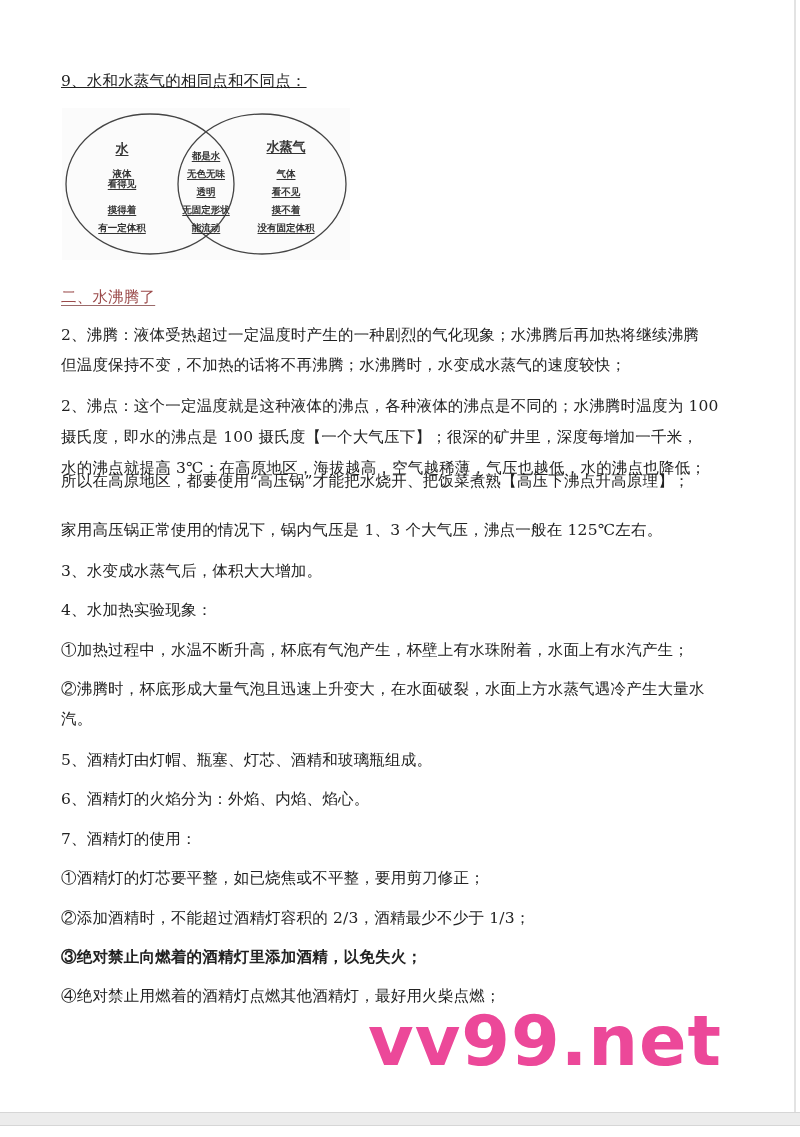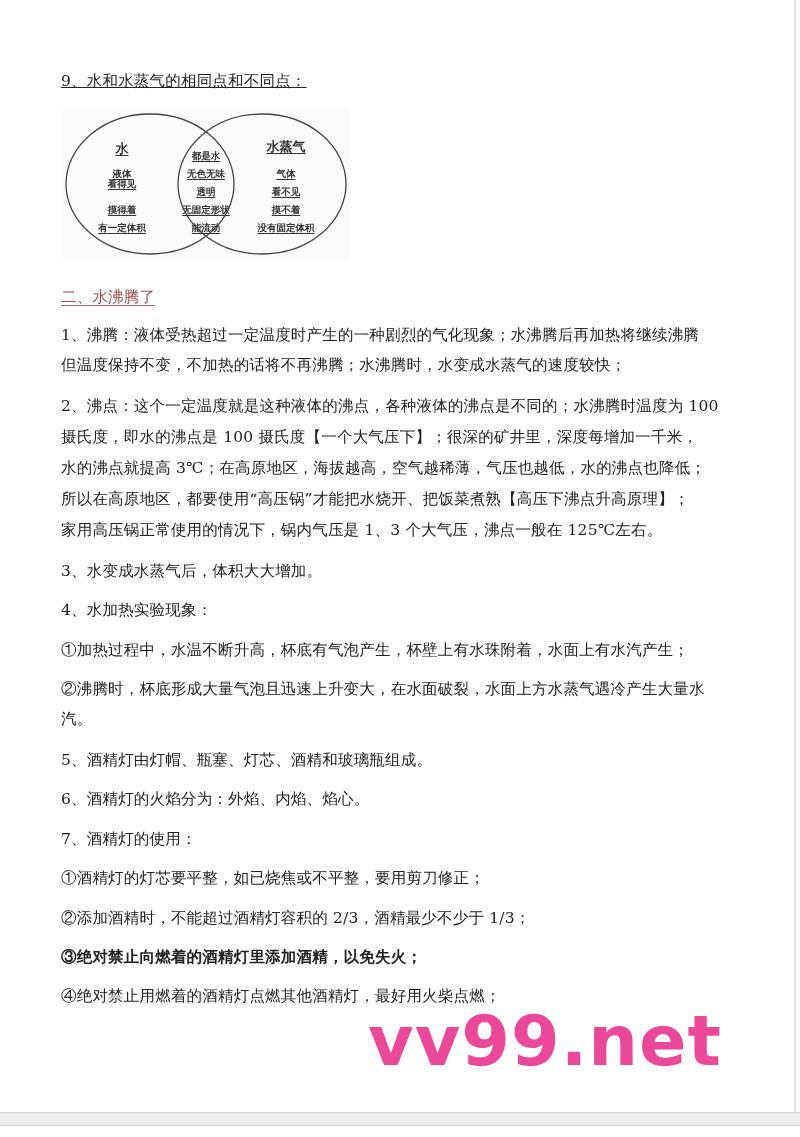--- a/index.html
+++ b/index.html
@@ -44,27 +44,27 @@
 
   <div class="venn-label venn-title" style="left:224px; top:30px;">水蒸气</div>
   <div class="venn-label" style="left:224px; top:60px;">气体</div>
   <div class="venn-label" style="left:224px; top:78px;">看不见</div>
   <div class="venn-label" style="left:224px; top:96px;">摸不着</div>
   <div class="venn-label" style="left:224px; top:114px;font-family:Liberation Serif, serif;">没有固定体积</div>
 </div>
 
 <div class="line heading" style="top:287px;">二、水沸腾了</div>
 
-<div class="line" style="top:325px;">1、沸腾：液体受热超过一定温度时产生的一种剧烈的气化现象；水沸腾后再加热将继续沸腾</div>
+<div class="line" style="top:325px;">2、沸腾：液体受热超过一定温度时产生的一种剧烈的气化现象；水沸腾后再加热将继续沸腾</div>
 <div class="line" style="top:355px;">但温度保持不变，不加热的话将不再沸腾；水沸腾时，水变成水蒸气的速度较快；</div>
 
 <div class="line" style="top:396px;">2、沸点：这个一定温度就是这种液体的沸点，各种液体的沸点是不同的；水沸腾时温度为 100</div>
 <div class="line" style="top:427px;text-align:center;">摄氏度，即水的沸点是 100 摄氏度【一个大气压下】；很深的矿井里，深度每增加一千米，</div>
 <div class="line" style="top:458px;">水的沸点就提高 3℃；在高原地区，海拔越高，空气越稀薄，气压也越低，水的沸点也降低；</div>
-<div class="line" style="top:489px;">所以在高原地区，都要使用“高压锅”才能把水烧开、把饭菜煮熟【高压下沸点升高原理】；</div>
+<div class="line" style="top:471px;">所以在高原地区，都要使用“高压锅”才能把水烧开、把饭菜煮熟【高压下沸点升高原理】；</div>
 <div class="line" style="top:520px;">家用高压锅正常使用的情况下，锅内气压是 1、3 个大气压，沸点一般在 125℃左右。</div>
 
 <div class="line" style="top:561px;">3、水变成水蒸气后，体积大大增加。</div>
 <div class="line" style="top:600px;">4、水加热实验现象：</div>
 <div class="line" style="top:640px;">①加热过程中，水温不断升高，杯底有气泡产生，杯壁上有水珠附着，水面上有水汽产生；</div>
 <div class="line" style="top:679px;">②沸腾时，杯底形成大量气泡且迅速上升变大，在水面破裂，水面上方水蒸气遇冷产生大量水</div>
 <div class="line" style="top:709px;">汽。</div>
 
 <div class="line" style="top:750px;">5、酒精灯由灯帽、瓶塞、灯芯、酒精和玻璃瓶组成。</div>
 <div class="line" style="top:789px;">6、酒精灯的火焰分为：外焰、内焰、焰心。</div>

